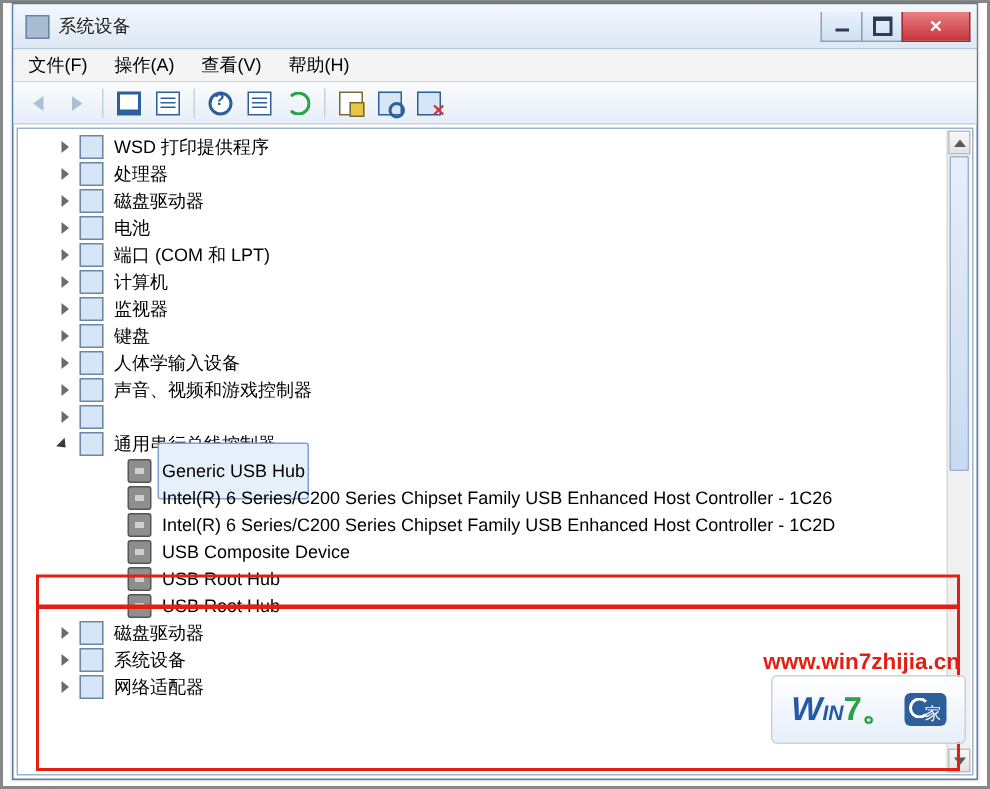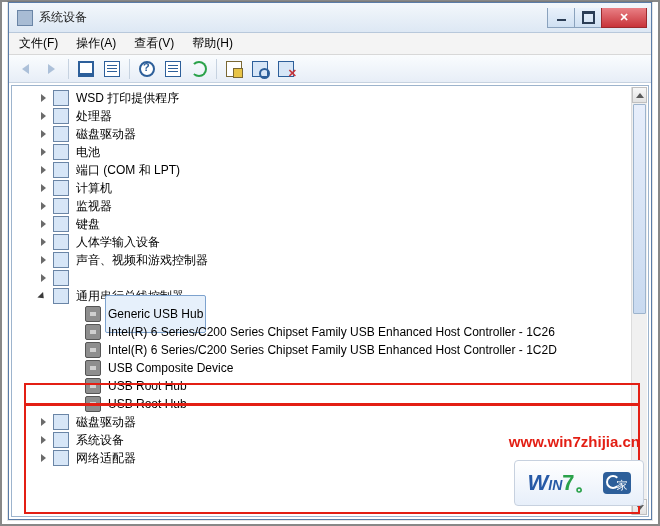--- a/index.html
+++ b/index.html
@@ -61,21 +61,21 @@
   .nicon.usb{background:#8e8e8e;border-color:#555;border-radius:2px;}
   .nicon.usb::after{content:"";display:block;width:6px;height:4px;background:#d0d0d0;margin:5px auto 0;}
   .label{padding:1px 3px;}
   .label.sel{border:1px solid #7da2ce;background:#e6f0fb;border-radius:2px;padding:11px 2px;}
 
   .redbox{position:absolute;border:2px solid #e31f14;pointer-events:none;}
   .redbox.a{left:22px; top:402px; width:616px; height:110px;}
   .redbox.b{left:22px; top:381px; width:616px; height:22px;}
 
   .watermark{position:absolute;right:18px;bottom:74px;color:#e31f14;font-family:Arial,sans-serif;font-size:15px;font-weight:bold;}
-  .logobox{position:absolute;right:14px;bottom:18px;width:130px;height:46px;background:linear-gradient(#fff,#e7effa);border:1px solid #c7d1df;border-radius:4px;display:flex;align-items:center;justify-content:center;}
+  .logobox{position:absolute;right:14px;bottom:28px;width:130px;height:46px;background:linear-gradient(#fff,#e7effa);border:1px solid #c7d1df;border-radius:4px;display:flex;align-items:center;justify-content:center;}
   .logo-w{font-family:Arial,sans-serif;font-weight:bold;font-size:22px;}
   .logo-w .w{color:#2659a6;font-style:italic;}
   .logo-w .in{color:#2659a6;font-size:14px;font-style:italic;}
   .logo-w .se7{color:#2aa24a;}
   .logo-w .dot{color:#2aa24a;}
   .logo-badge{margin-left:6px;width:28px;height:22px;background:#2d5f9a;border-radius:4px;position:relative;display:flex;align-items:center;justify-content:center;}
   .logo-badge::before{content:"";position:absolute;left:3px;top:3px;width:10px;height:10px;border:2px solid #fff;border-radius:50%;border-right-color:transparent;}
   .logo-badge::after{content:"家";position:absolute;right:3px;bottom:1px;color:#fff;font-size:11px;}
 </style>
 </head>

